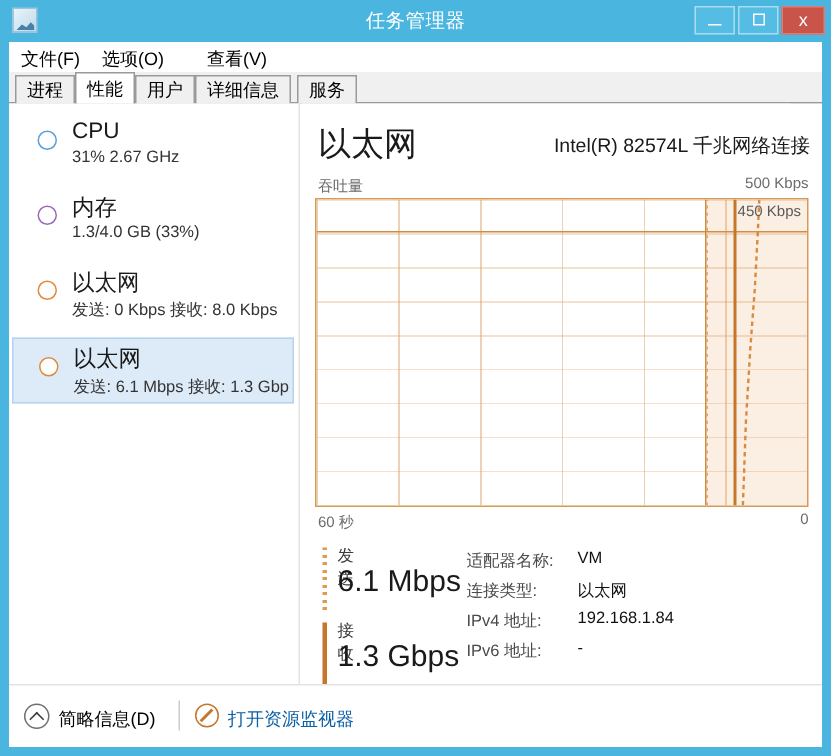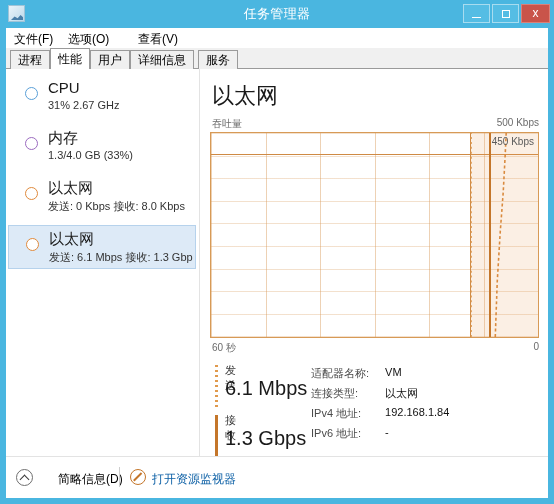--- a/index.html
+++ b/index.html
@@ -397,21 +397,20 @@
     border-left: 1.5px solid #3a3a3a;
     border-top: 1.5px solid #3a3a3a;
     transform: rotate(45deg);
   }
   #fewer-label {
     position: absolute;
     left: 23px; top: 2px;
     font-size: 12px;
     color: #000;
     white-space: nowrap;
-    margin-left: 19px;
   }
   #status-sep {
     position: absolute;
     left: 113px; top: 10px;
     width: 1px; height: 20px;
     background: #cdcdcd;
   }
   #resmon {
     position: absolute;
     left: 124px; top: 12px;
@@ -495,20 +494,21 @@
         <div class="res-circle net"></div>
         <div class="res-title">以太网</div>
         <div class="res-sub">发送: 6.1 Mbps 接收: 1.3 Gbp</div>
       </div>
 
     </div>
 
     <div id="detail">
 
       <div id="detail-title">以太网</div>
+      <div id="adapter-name">Intel(R) 82574L 千兆网络连接</div>
       <div id="graph-caption">吞吐量</div>
       <div id="graph-max">500 Kbps</div>
 
       <div id="graph">
         <div id="grid-v"></div>
         <div id="grid-h"></div>
         <div id="thresh-line"></div>
         <div id="fill-region"></div>
         <div id="solid-line"></div>
         <svg id="dashed-curve" viewBox="0 0 329 206" preserveAspectRatio="none">

